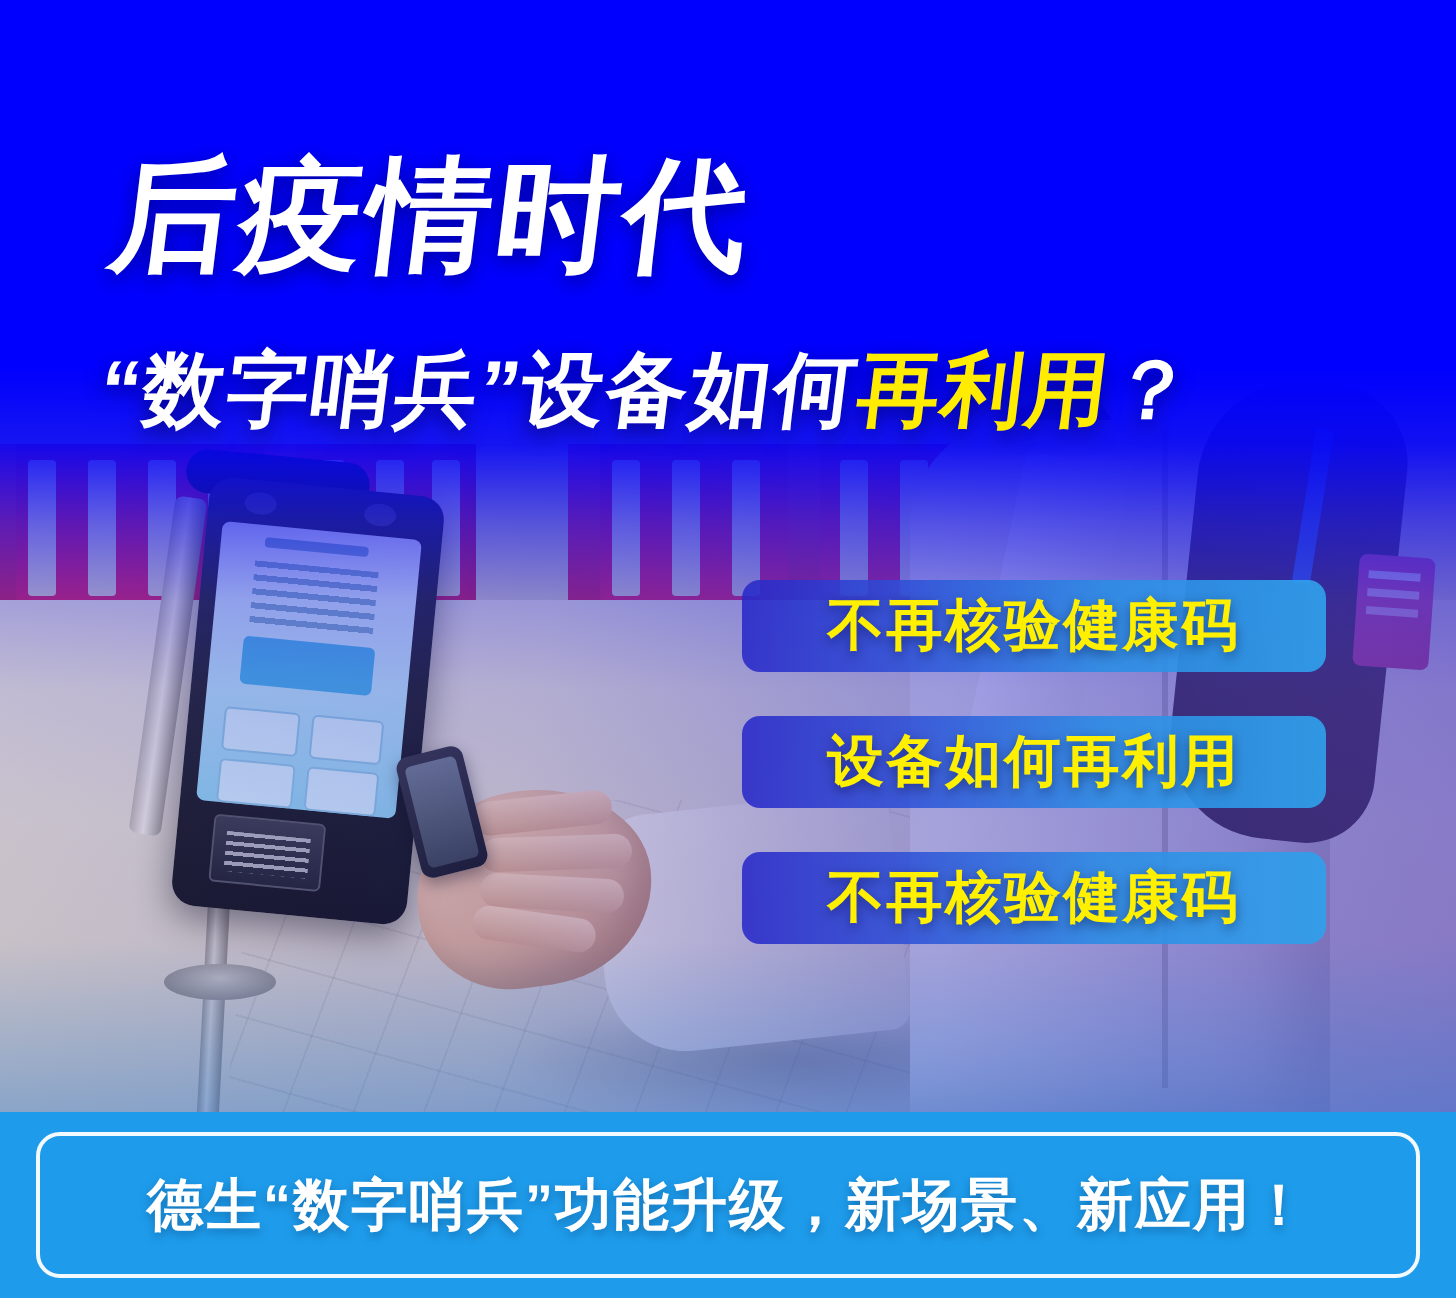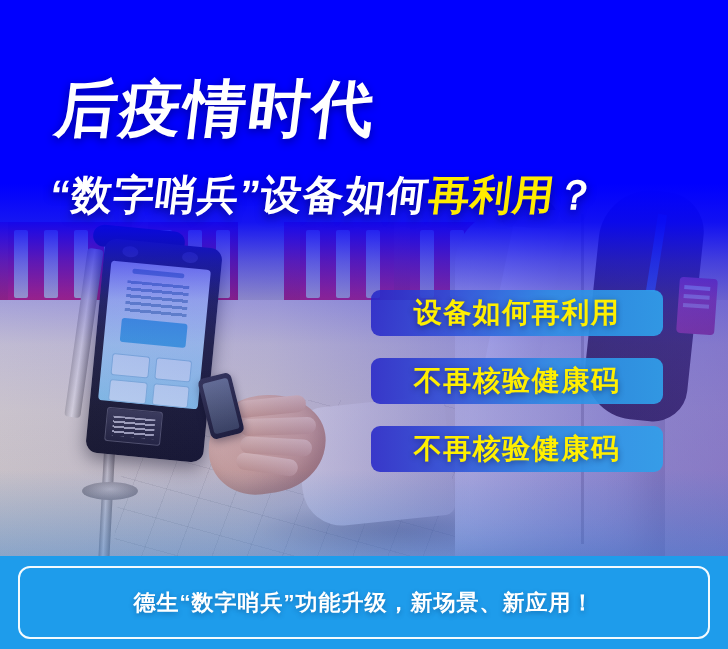--- a/index.html
+++ b/index.html
@@ -294,21 +294,21 @@
   }
   .banner-inner {
     position:absolute; left:18px; top:10px;
     width:692px; height:73px;
     border:2px solid rgba(255,255,255,.95);
     border-radius:12px;
     display:flex; align-items:center; justify-content:center;
   }
   .banner-text {
     color:#ffffff;
-    font-size:22px; font-weight:bold;
+    font-size:28px; font-weight:bold;
     letter-spacing:1px;
     text-shadow:0 2px 5px rgba(0,40,90,.35);
     white-space:nowrap;
   }
 </style>
 </head>
 <body>
 
 <div id="poster">
 
@@ -388,22 +388,22 @@
     <div class="tint-bottomfade"></div>
   </div>
 
   <div class="headline">后疫情时代</div>
 
   <div class="subline">
     <span>“数字哨兵”设备如何</span><span class="hl">再利用</span><span>？</span>
   </div>
 
   <div class="badges">
+    <div class="badge">不再核验健康码</div>
     <div class="badge">设备如何再利用</div>
-    <div class="badge">不再核验健康码</div>
     <div class="badge">不再核验健康码</div>
   </div>
 
   <div class="banner">
     <div class="banner-inner">
       <div class="banner-text">德生“数字哨兵”功能升级，新场景、新应用！</div>
     </div>
   </div>
 
 </div>

